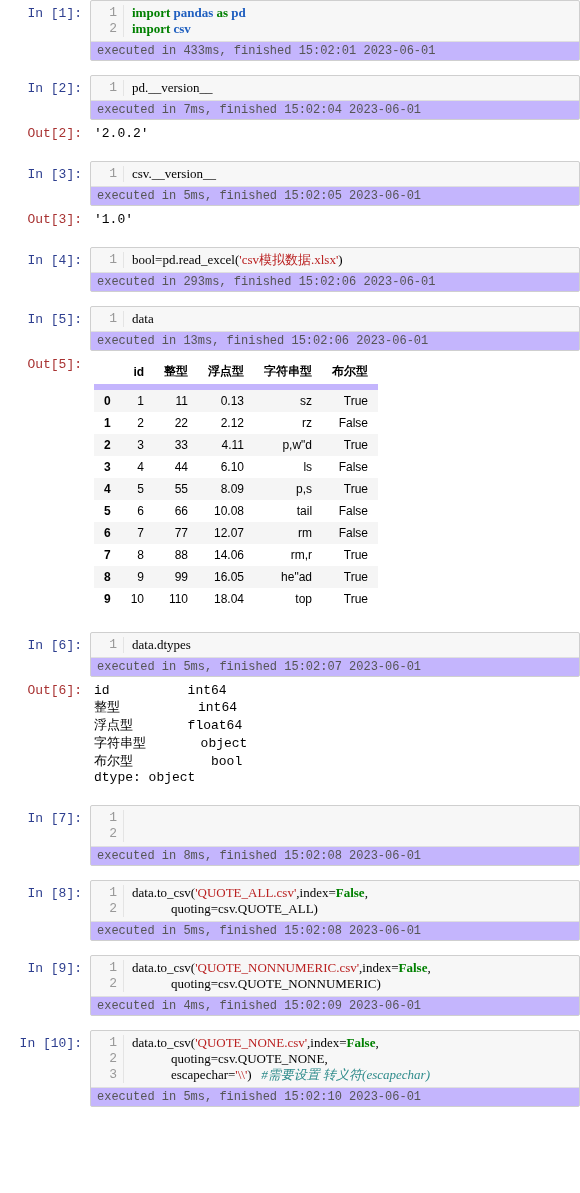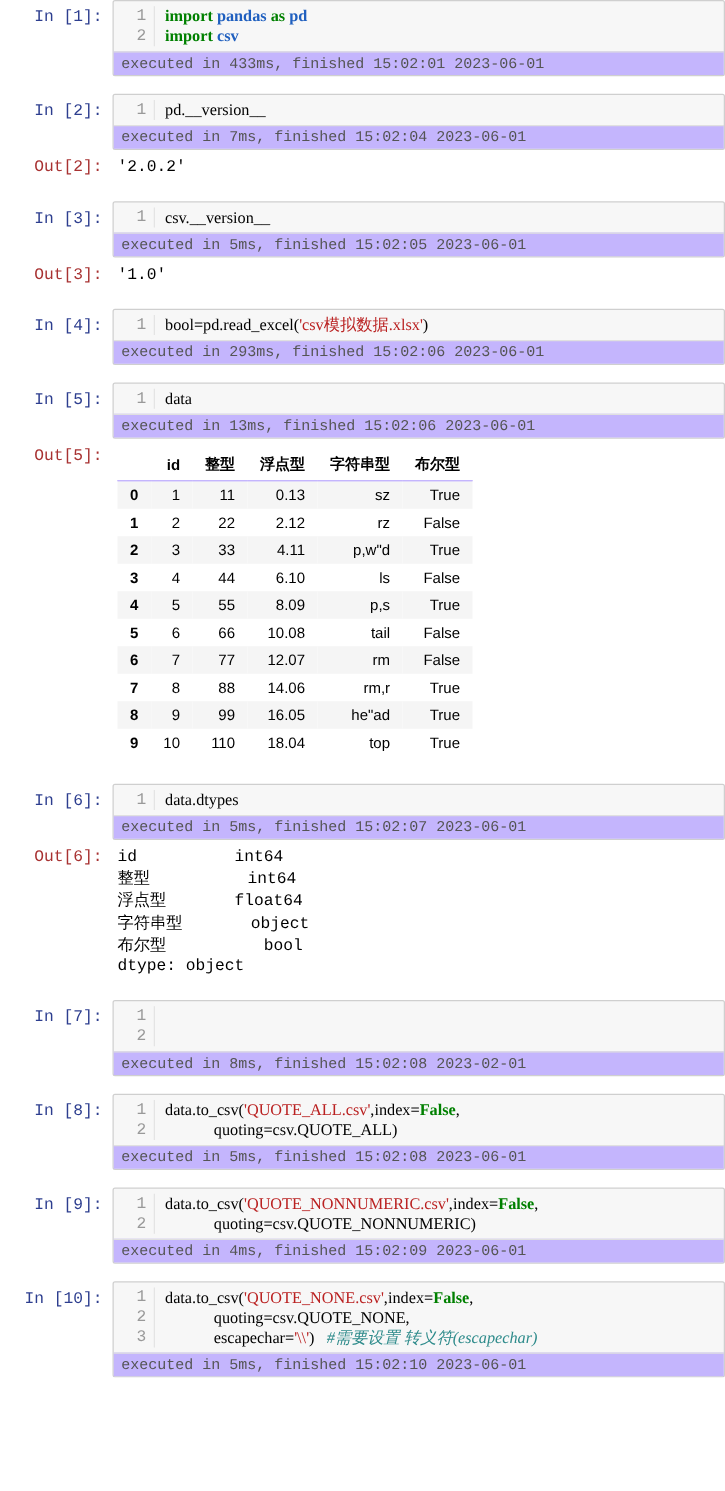--- a/index.html
+++ b/index.html
@@ -78,21 +78,21 @@
     border-collapse: collapse;
     margin: 8px 4px 8px 4px;
     font-size: 12px;
   }
   .df-table th, .df-table td {
     padding: 4px 10px;
     text-align: right;
     border: none;
   }
   .df-table thead th {
-    border-bottom: 1px solid #c4b5fd;
+    border-bottom: 6px solid #c4b5fd;
     font-weight: bold;
   }
   .df-table tbody tr:nth-child(odd) { background: #f5f5f5; }
   .df-table tbody th {
     font-weight: bold;
     text-align: right;
   }
   .selected {
     border-left: 4px solid #3a7bd5;
     padding-left: 2px;
@@ -325,21 +325,21 @@
 <div class="cell">
   <div class="prompt in">In [7]:</div>
   <div class="body-area">
     <div class="code-block">
       <div class="code-lines">
         <div class="gutter">
             <div>1</div>
             <div>2</div>
           </div>
       </div>
-      <div class="exec-bar">executed in 8ms, finished 15:02:08 2023-02-01</div>
+      <div class="exec-bar">executed in 8ms, finished 15:02:08 2023-06-01</div>
     </div>
   </div>
 </div>
 <div class="gap"></div>
 
 <div class="cell">
   <div class="prompt in">In [8]:</div>
   <div class="body-area">
     <div class="code-block">
       <div class="code-lines">

